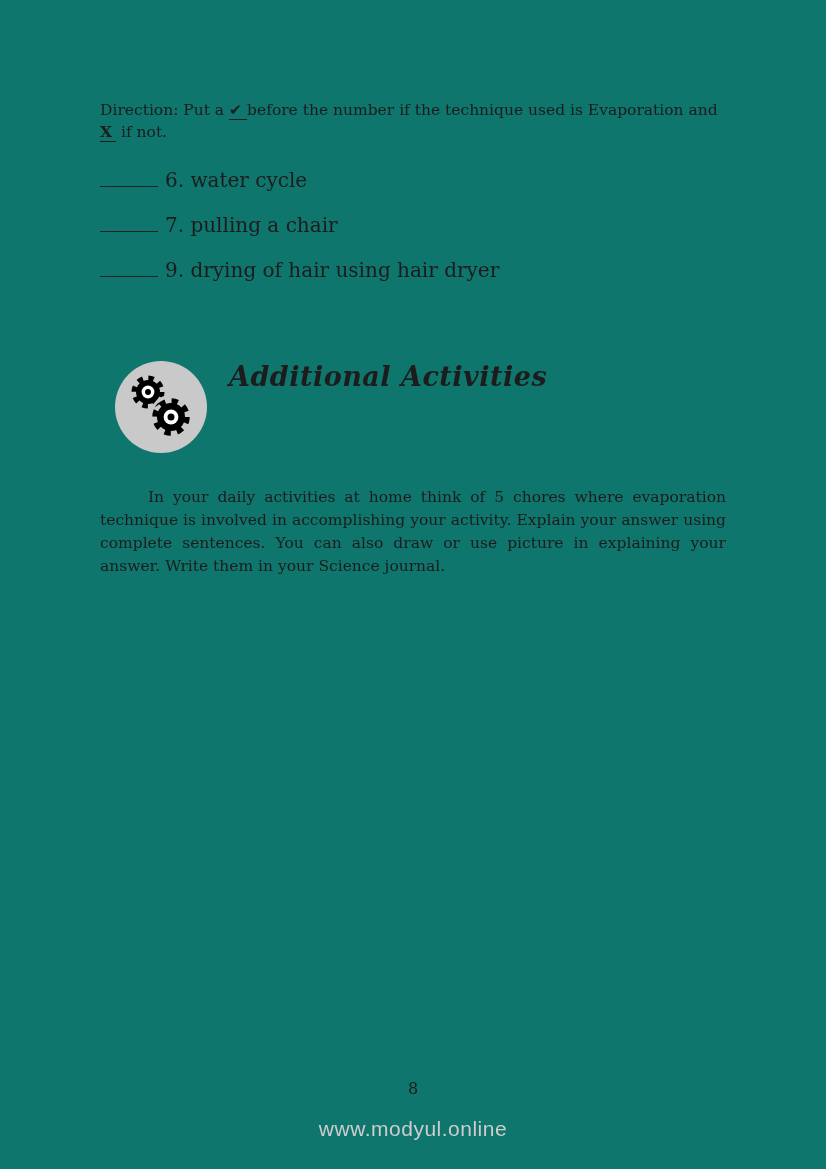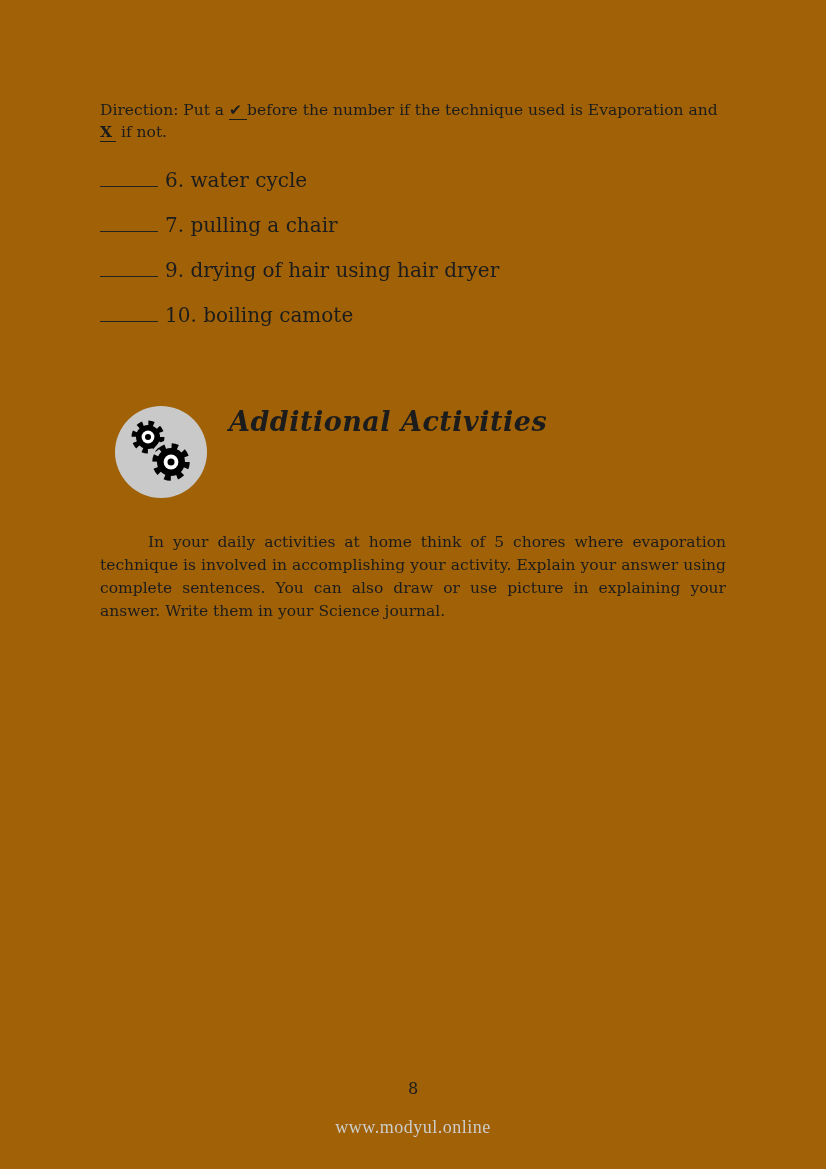--- a/index.html
+++ b/index.html
@@ -1,20 +1,20 @@
 <!DOCTYPE html>
 <html><head>
 <meta charset="utf-8">
 <style>
   html, body { margin: 0; padding: 0; background: #ffffff; }
   .page {
     width: 826px;
     height: 1169px;
     position: relative;
-    background: #a16207;
+    background: #0f766e;
     font-family: "DejaVu Serif", serif;
     color: #1c1c1c;
     overflow: hidden;
   }
   .content { padding: 99px 100px 0 100px; }
 
   .direction {
     margin: 0 0 28px 0;
     font-size: 15.5px;
     line-height: 22px;
@@ -77,39 +77,38 @@
     text-align: center;
     font-size: 16px;
     color: #1c1c1c;
   }
   .watermark {
     position: absolute;
     top: 1117px;
     left: 0;
     width: 100%;
     text-align: center;
-    font-size: 18px;
+    font-size: 21px;
     letter-spacing: 0.5px;
     color: #cdcdcd;
-    font-family: Liberation Serif, serif;
+    font-family: Liberation Sans, sans-serif;
   }
 </style>
 </head>
 <body>
 
 <div class="page">
   <div class="content">
 
     <p class="direction"><span>Direction: Put a </span><span class="check-mark">✔</span><span>before the number if the technique used is Evaporation and</span><br><span class="x-mark">X</span><span> if not.</span></p>
 
     <div class="items">
       <div class="item"><span class="blank"></span><span>6. water cycle</span></div>
       <div class="item"><span class="blank"></span><span>7. pulling a chair</span></div>
       <div class="item"><span class="blank"></span><span>9. drying of hair using hair dryer</span></div>
-      <div class="item"><span class="blank"></span><span>10. boiling camote</span></div>
     </div>
 
     <div class="section-header">
       <div class="gears-icon-wrap">
         <svg viewBox="0 0 92 92" width="92" height="92" aria-hidden="true">
           <circle cx="46" cy="46" r="46" fill="#c9c9c9"></circle>
 
           <g>
             <circle cx="33" cy="31" r="13" fill="none" stroke="#000000" stroke-width="7" stroke-dasharray="5.1 5.1"></circle>
             <circle cx="33" cy="31" r="12" fill="#000000"></circle>

